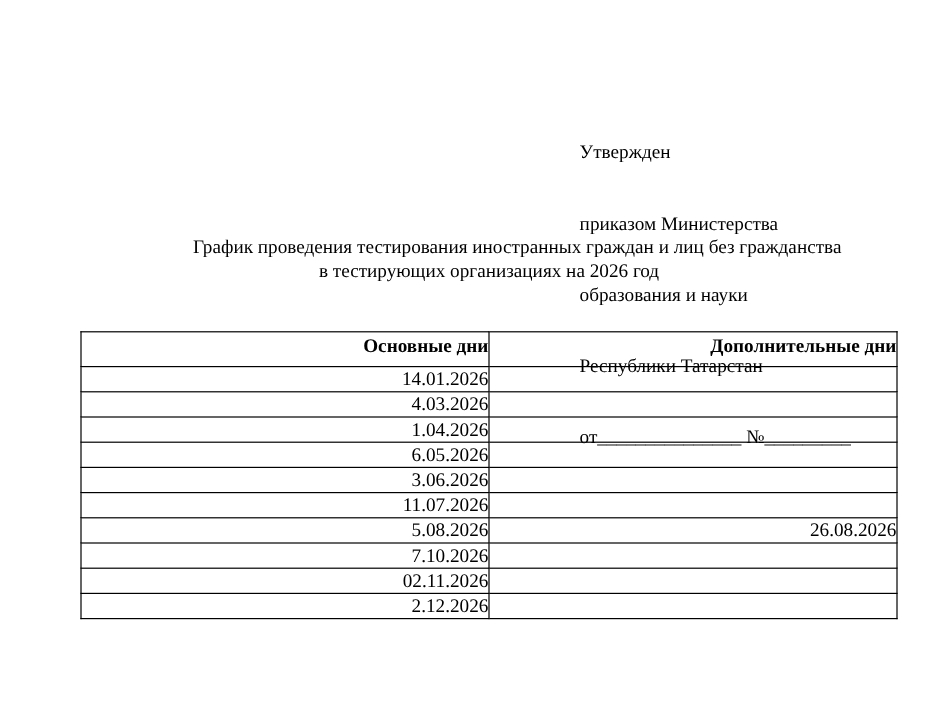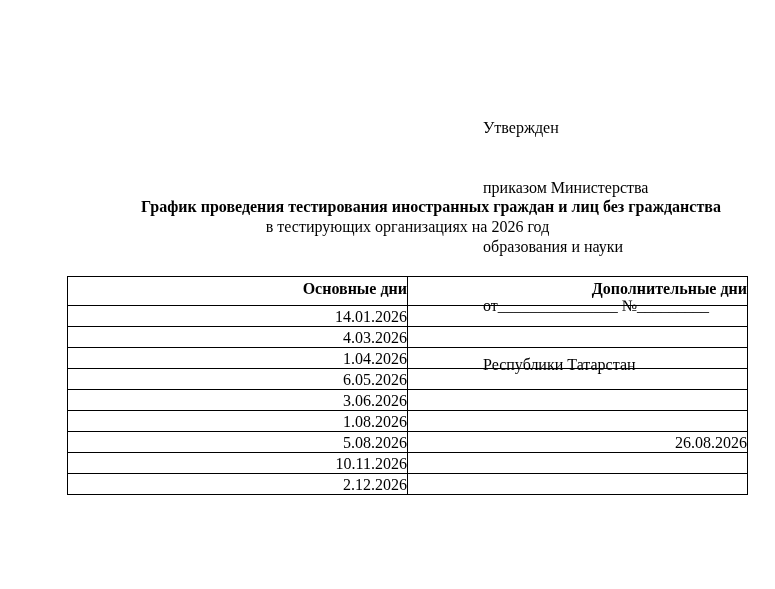--- a/index.html
+++ b/index.html
@@ -34,21 +34,20 @@
     left: 67px;
     top: 176px;
     width: 681px;
     text-align: center;
     font-size: 16px;
     line-height: 19.7px;
   }
   .doc-title .line1 {
     
     padding-left: 47px;
-    font-weight: bold;
   }
   table.schedule {
     position: absolute;
     left: 67px;
     top: 255px;
     width: 681px;
     border-collapse: collapse;
     table-layout: fixed;
     font-size: 16px;
   }
@@ -74,22 +73,22 @@
 </style>
 </head>
 <body>
 
 <div class="page">
 
   <div class="approval-block">
     <div>Утвержден</div>
     <div>приказом Министерства</div>
     <div>образования и науки</div>
+    <div>Республики Татарстан</div>
     <div>от_______________ №_________</div>
-    <div>Республики Татарстан</div>
   </div>
 
   <div class="doc-title">
     <div class="line1">График проведения тестирования иностранных граждан и лиц без гражданства</div>
     <div class="line2">в тестирующих организациях на 2026 год</div>
   </div>
 
   <table class="schedule">
     <colgroup>
       <col style="width:50%">
@@ -116,29 +115,33 @@
       </tr>
       <tr>
         <td>6.05.2026</td>
         <td></td>
       </tr>
       <tr>
         <td>3.06.2026</td>
         <td></td>
       </tr>
       <tr>
-        <td>1.08.2026</td>
+        <td>11.07.2026</td>
         <td></td>
       </tr>
       <tr>
         <td>5.08.2026</td>
         <td>26.08.2026</td>
       </tr>
       <tr>
-        <td>10.11.2026</td>
+        <td>7.10.2026</td>
+        <td></td>
+      </tr>
+      <tr>
+        <td>02.11.2026</td>
         <td></td>
       </tr>
       <tr>
         <td>2.12.2026</td>
         <td></td>
       </tr>
     </tbody>
   </table>
 
 </div>

